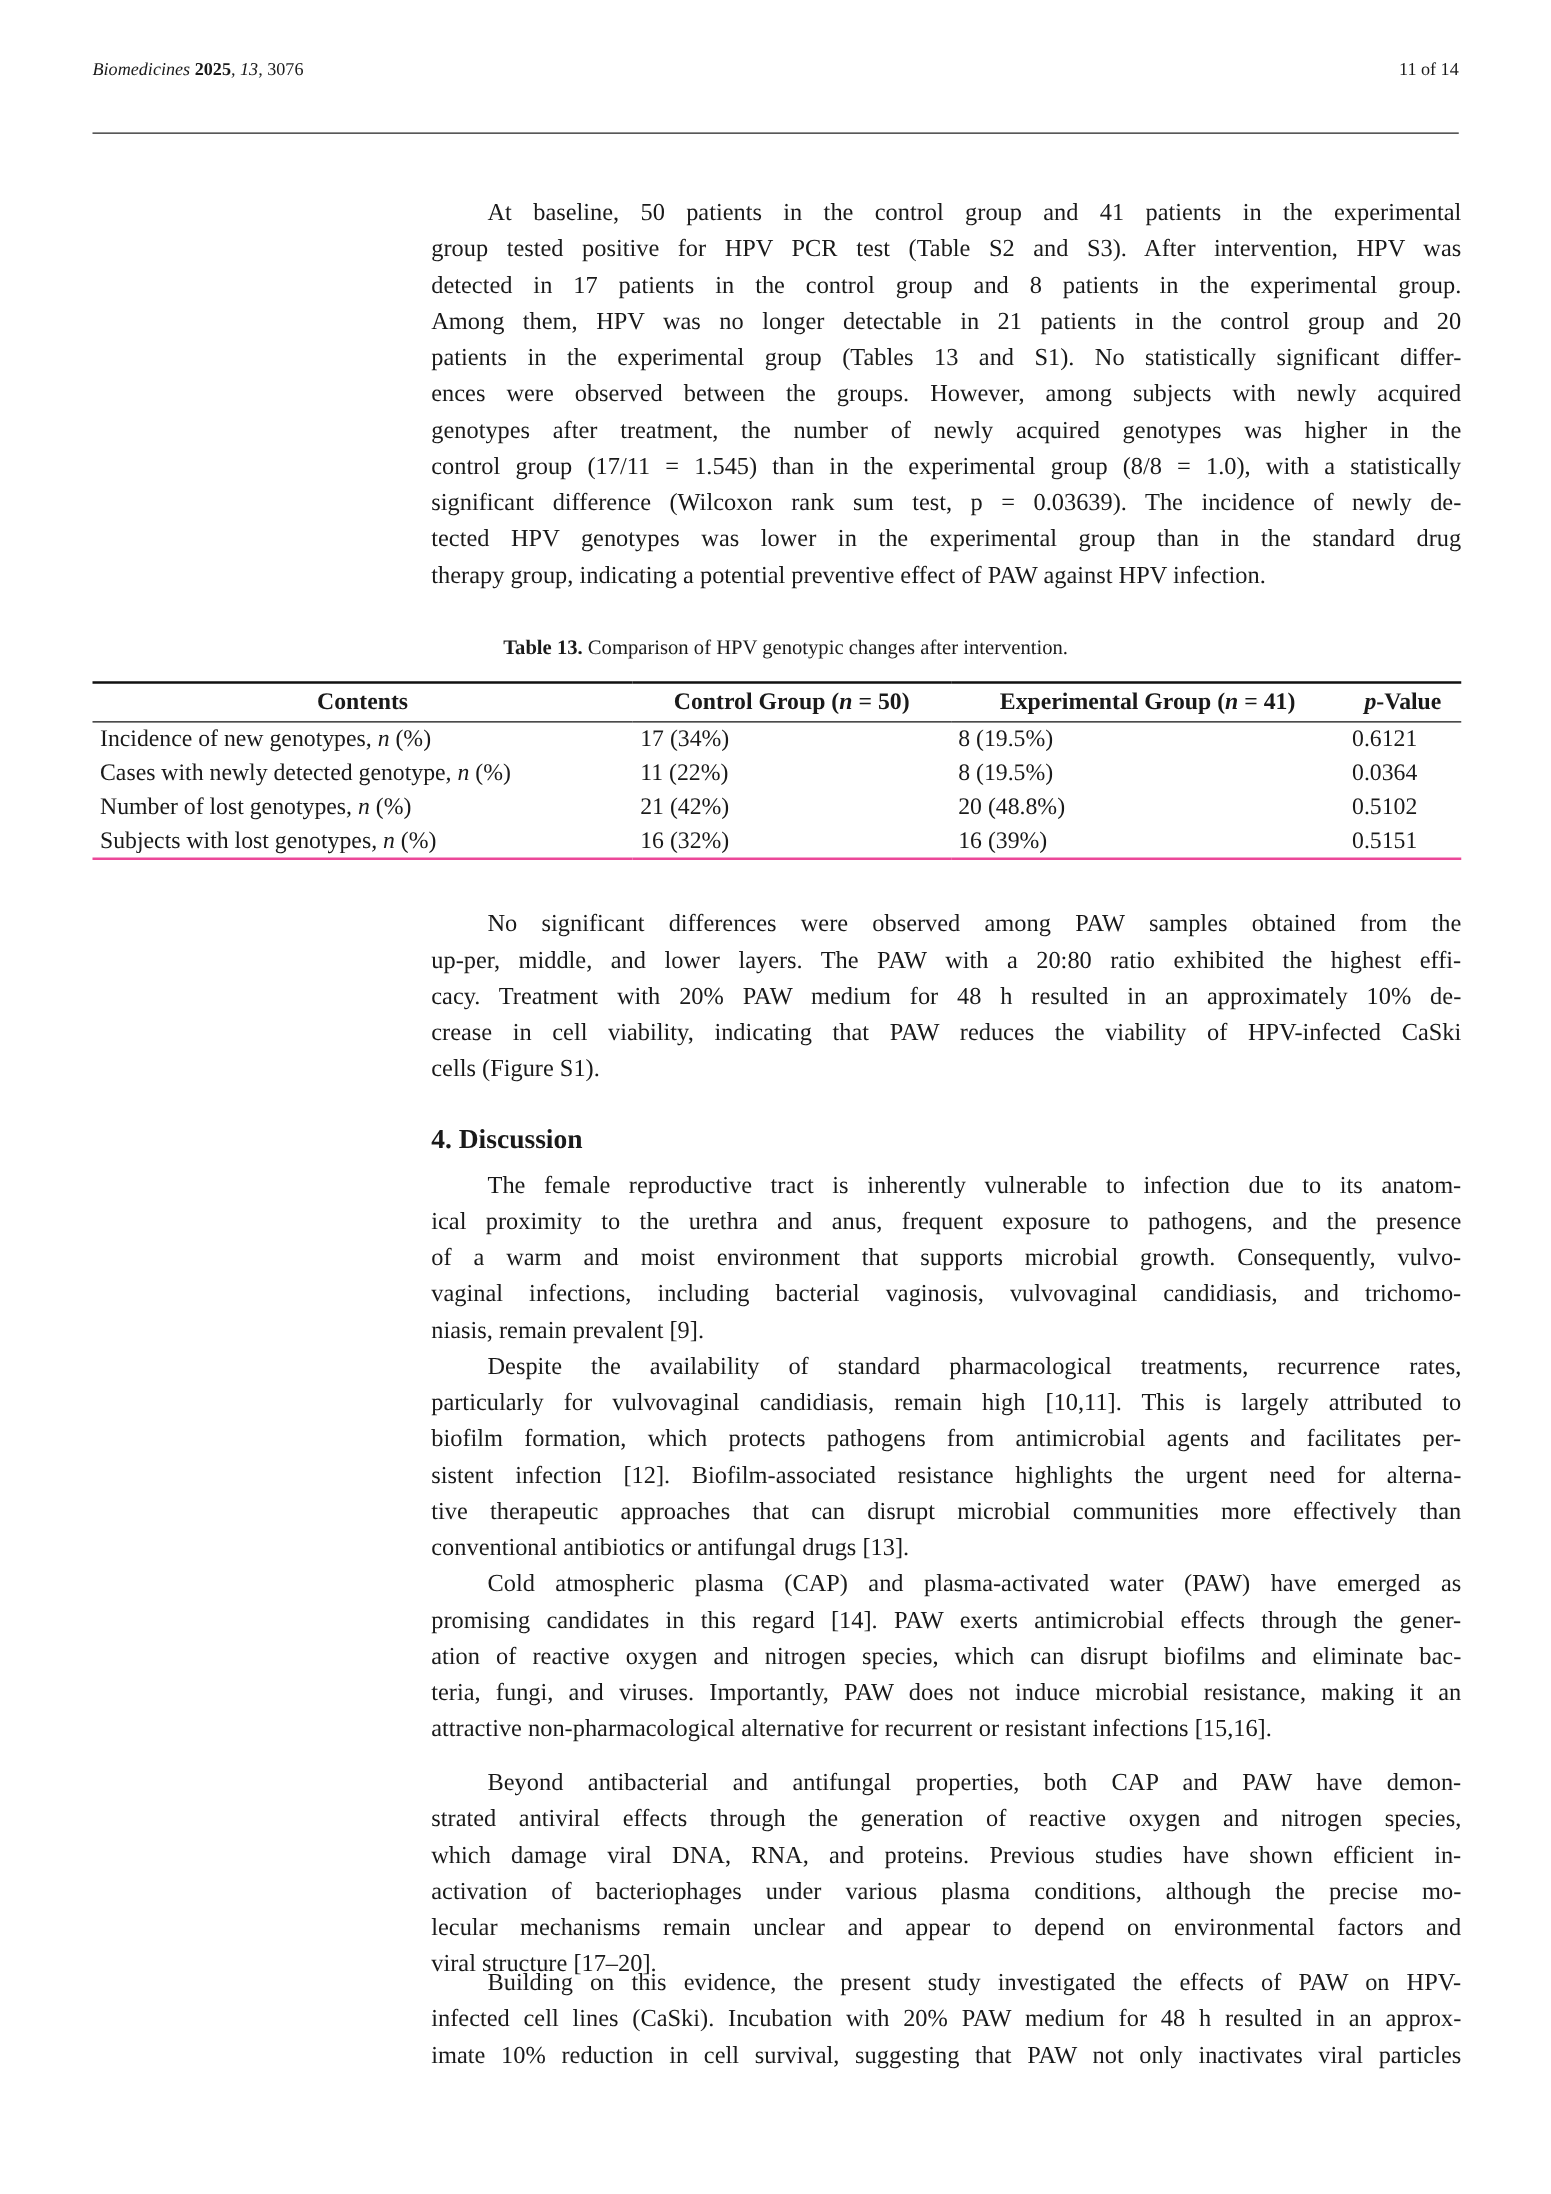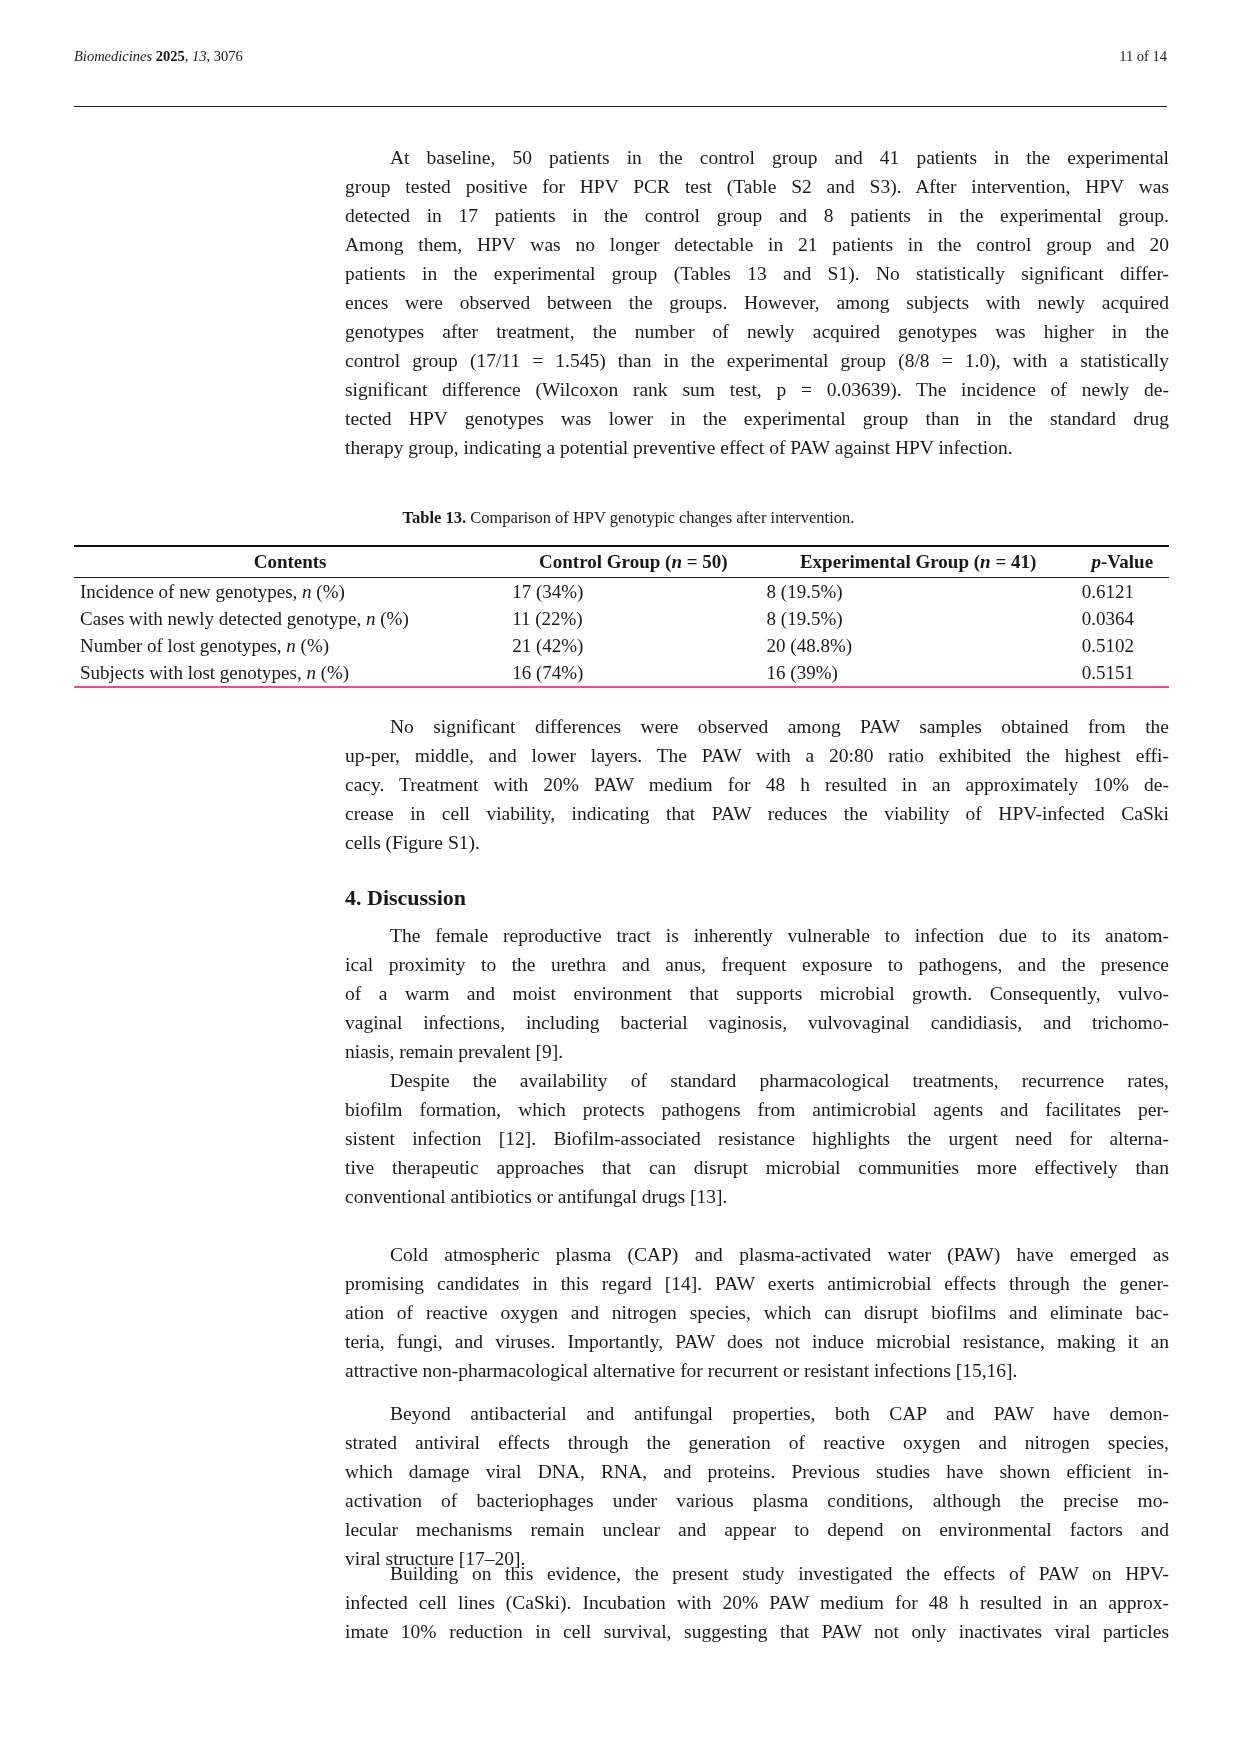--- a/index.html
+++ b/index.html
@@ -3,21 +3,21 @@
 <meta charset="utf-8">
 <style>
   html, body { margin: 0; padding: 0; background: #ffffff; }
   body { width: 1241px; height: 1755px; position: relative; overflow: hidden;
          font-family: "Liberation Serif", "DejaVu Serif", serif; color: #1a1a1a; }
   .header { position: absolute; left: 74px; right: 74px; top: 44px; height: 62px;
             border-bottom: 1.5px solid #222; }
   .header .journal { position: absolute; left: 0; top: 4px; font-size: 14.5px; }
   .header .journal i { font-style: italic; }
   .header .pageno { position: absolute; right: 0; top: 4px; font-size: 14.5px; }
-  .col { position: absolute; left: 345px; width: 824px; }
+  .col { position: absolute; left: 345px; width: 824px; margin-top: 13px; }
   .line { font-size: 19.5px; height: 29px; line-height: 29px; white-space: nowrap;
           text-align: justify; text-align-last: justify; }
   .line.last { text-align-last: left; }
   .line.indent { text-indent: 45px; }
   .caption { position: absolute; left: 0; right: 0; top: 508px; text-align: center; font-size: 16.5px; }
   .caption b { font-weight: bold; margin-left: 16px; }
   table.t13 { position: absolute; left: 74px; width: 1095px; top: 545px;
               border-collapse: collapse; font-size: 19px; }
   table.t13 thead tr th { border-top: 2px solid #111; border-bottom: 1px solid #111;
               font-weight: bold; padding: 2px 6px; height: 26px; white-space: nowrap; }
@@ -79,21 +79,21 @@
       <td>0.0364</td>
     </tr>
     <tr>
       <td>Number of lost genotypes, <i>n</i> (%)</td>
       <td>21 (42%)</td>
       <td>20 (48.8%)</td>
       <td>0.5102</td>
     </tr>
     <tr>
       <td>Subjects with lost genotypes, <i>n</i> (%)</td>
-      <td>16 (74%)</td>
+      <td>16 (32%)</td>
       <td>16 (39%)</td>
       <td>0.5151</td>
     </tr>
   </tbody>
 </table>
 
 <div class="col" style="top:712px">
   <div class="line indent">No significant differences were observed among PAW samples obtained from the</div>
   <div class="line">up-per, middle, and lower layers. The PAW with a 20:80 ratio exhibited the highest effi-</div>
   <div class="line">cacy. Treatment with 20% PAW medium for 48 h resulted in an approximately 10% de-</div>
@@ -106,20 +106,21 @@
 <div class="col" style="top:921px">
   <div class="line indent">The female reproductive tract is inherently vulnerable to infection due to its anatom-</div>
   <div class="line">ical proximity to the urethra and anus, frequent exposure to pathogens, and the presence</div>
   <div class="line">of a warm and moist environment that supports microbial growth. Consequently, vulvo-</div>
   <div class="line">vaginal infections, including bacterial vaginosis, vulvovaginal candidiasis, and trichomo-</div>
   <div class="line last">niasis, remain prevalent [9].</div>
 </div>
 
 <div class="col" style="top:1066px">
   <div class="line indent">Despite the availability of standard pharmacological treatments, recurrence rates,</div>
+  <div class="line">particularly for vulvovaginal candidiasis, remain high [10,11]. This is largely attributed to</div>
   <div class="line">biofilm formation, which protects pathogens from antimicrobial agents and facilitates per-</div>
   <div class="line">sistent infection [12]. Biofilm-associated resistance highlights the urgent need for alterna-</div>
   <div class="line">tive therapeutic approaches that can disrupt microbial communities more effectively than</div>
   <div class="line last">conventional antibiotics or antifungal drugs [13].</div>
 </div>
 
 <div class="col" style="top:1240px">
   <div class="line indent">Cold atmospheric plasma (CAP) and plasma-activated water (PAW) have emerged as</div>
   <div class="line">promising candidates in this regard [14]. PAW exerts antimicrobial effects through the gener-</div>
   <div class="line">ation of reactive oxygen and nitrogen species, which can disrupt biofilms and eliminate bac-</div>

